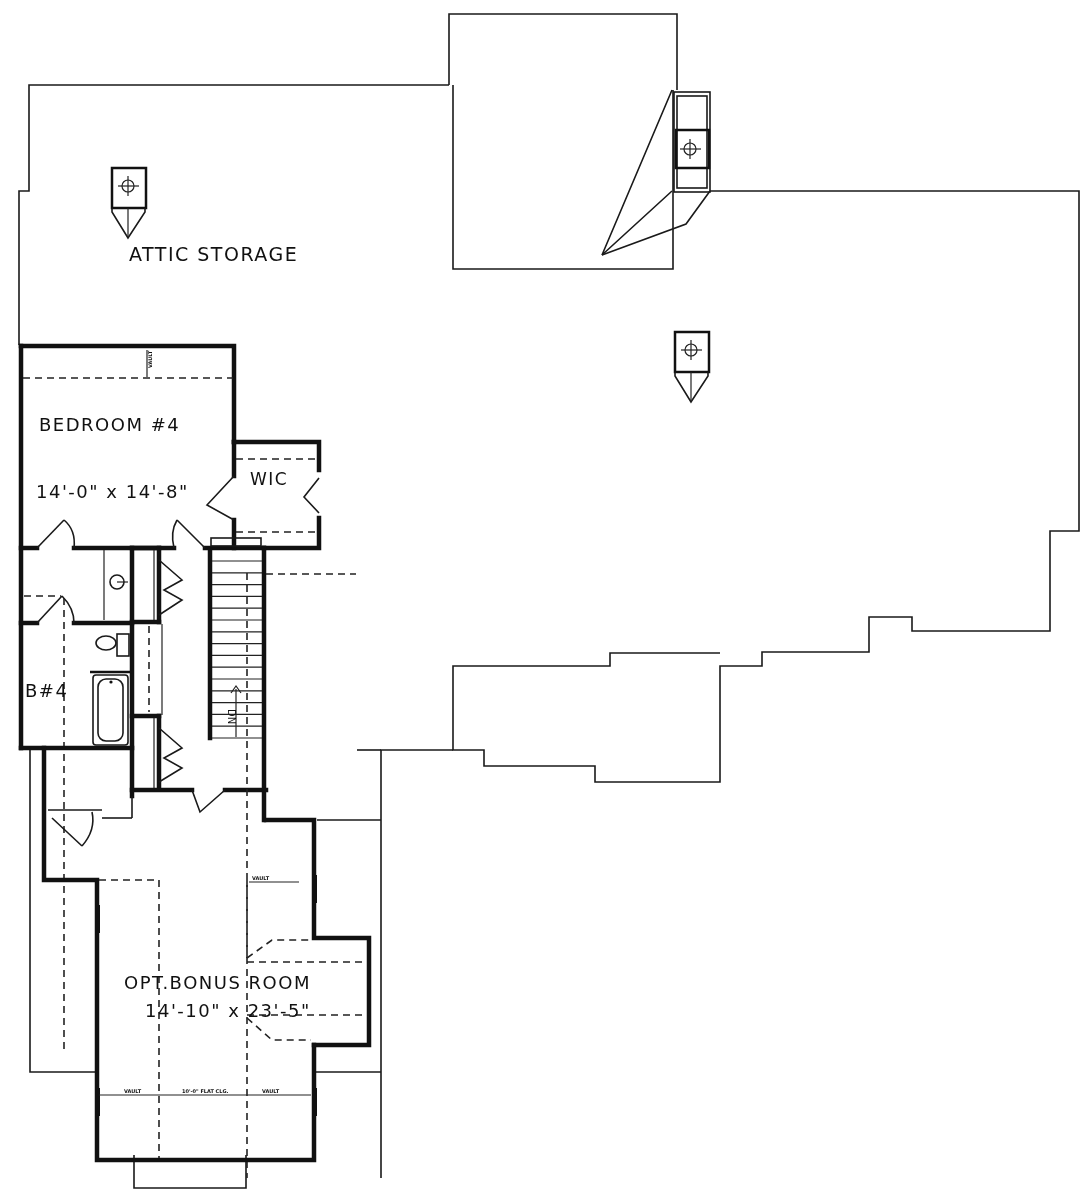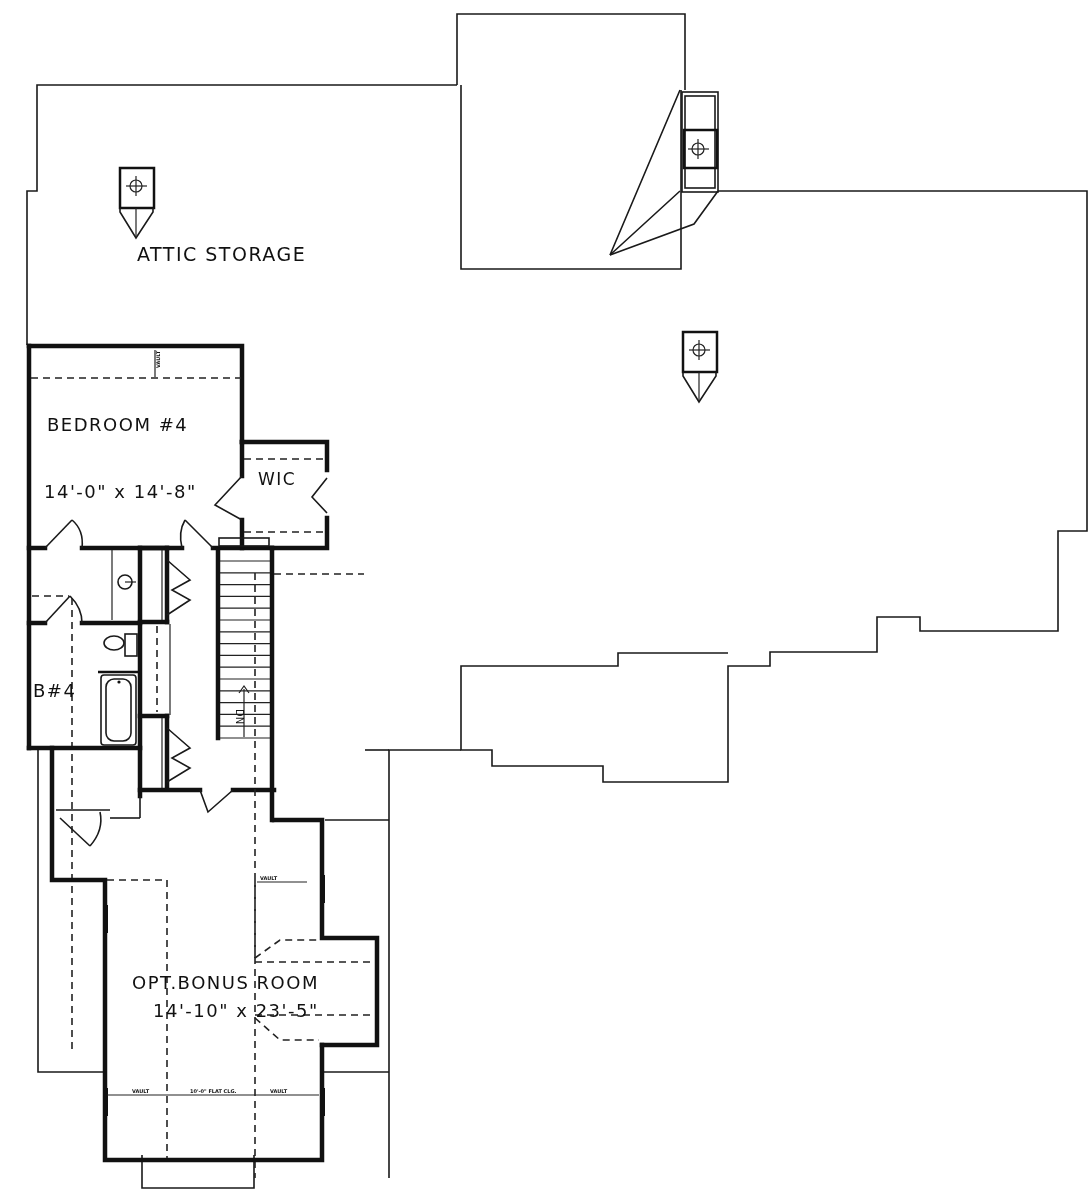--- a/index.html
+++ b/index.html
@@ -1,17 +1,17 @@
 <!DOCTYPE html>
 <html><head>
 <meta charset="utf-8">
 <style>
   html, body { margin: 0; padding: 0; background: #ffffff; }
   body { width: 1089px; height: 1200px; overflow: hidden; }
-  #plan { position: absolute; left: 12px; top: 0; width: 1072px; height: 1200px; }
+  #plan { position: absolute; left: 4px; top: 0; width: 1072px; height: 1200px; }
   svg { display: block; }
   .thin { fill: none; stroke: #1a1a1a; stroke-width: 1.6; }
   .thick { fill: none; stroke: #111111; stroke-width: 4.5; stroke-linecap: square; }
   .med { fill: none; stroke: #111111; stroke-width: 2.5; }
   .dash { fill: none; stroke: #222222; stroke-width: 1.6; stroke-dasharray: 7 5; }
   .hair { fill: none; stroke: #222222; stroke-width: 1.2; }
   .lbl { font-family: "DejaVu Sans", sans-serif; fill: #111111; letter-spacing: 1.5px; }
   .small { font-family: "DejaVu Sans", sans-serif; fill: #111111; font-size: 5px; font-weight: bold; }
 </style>
 </head>

